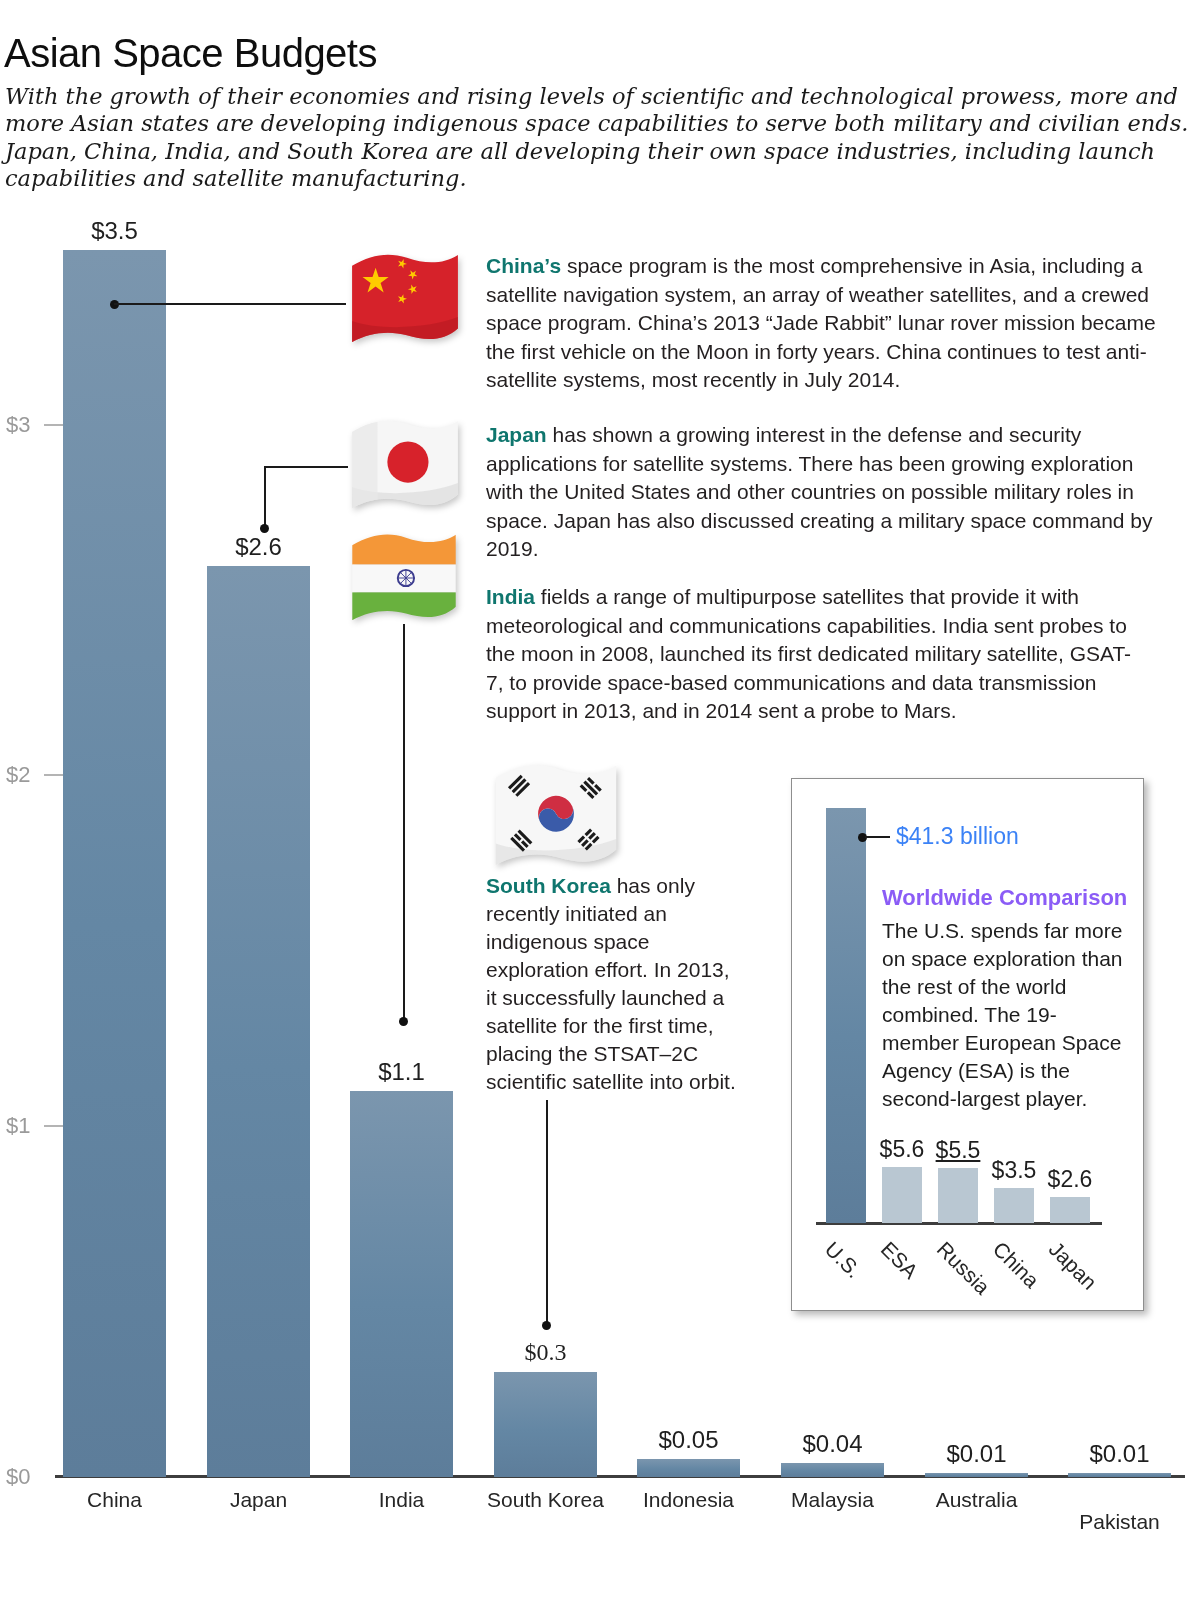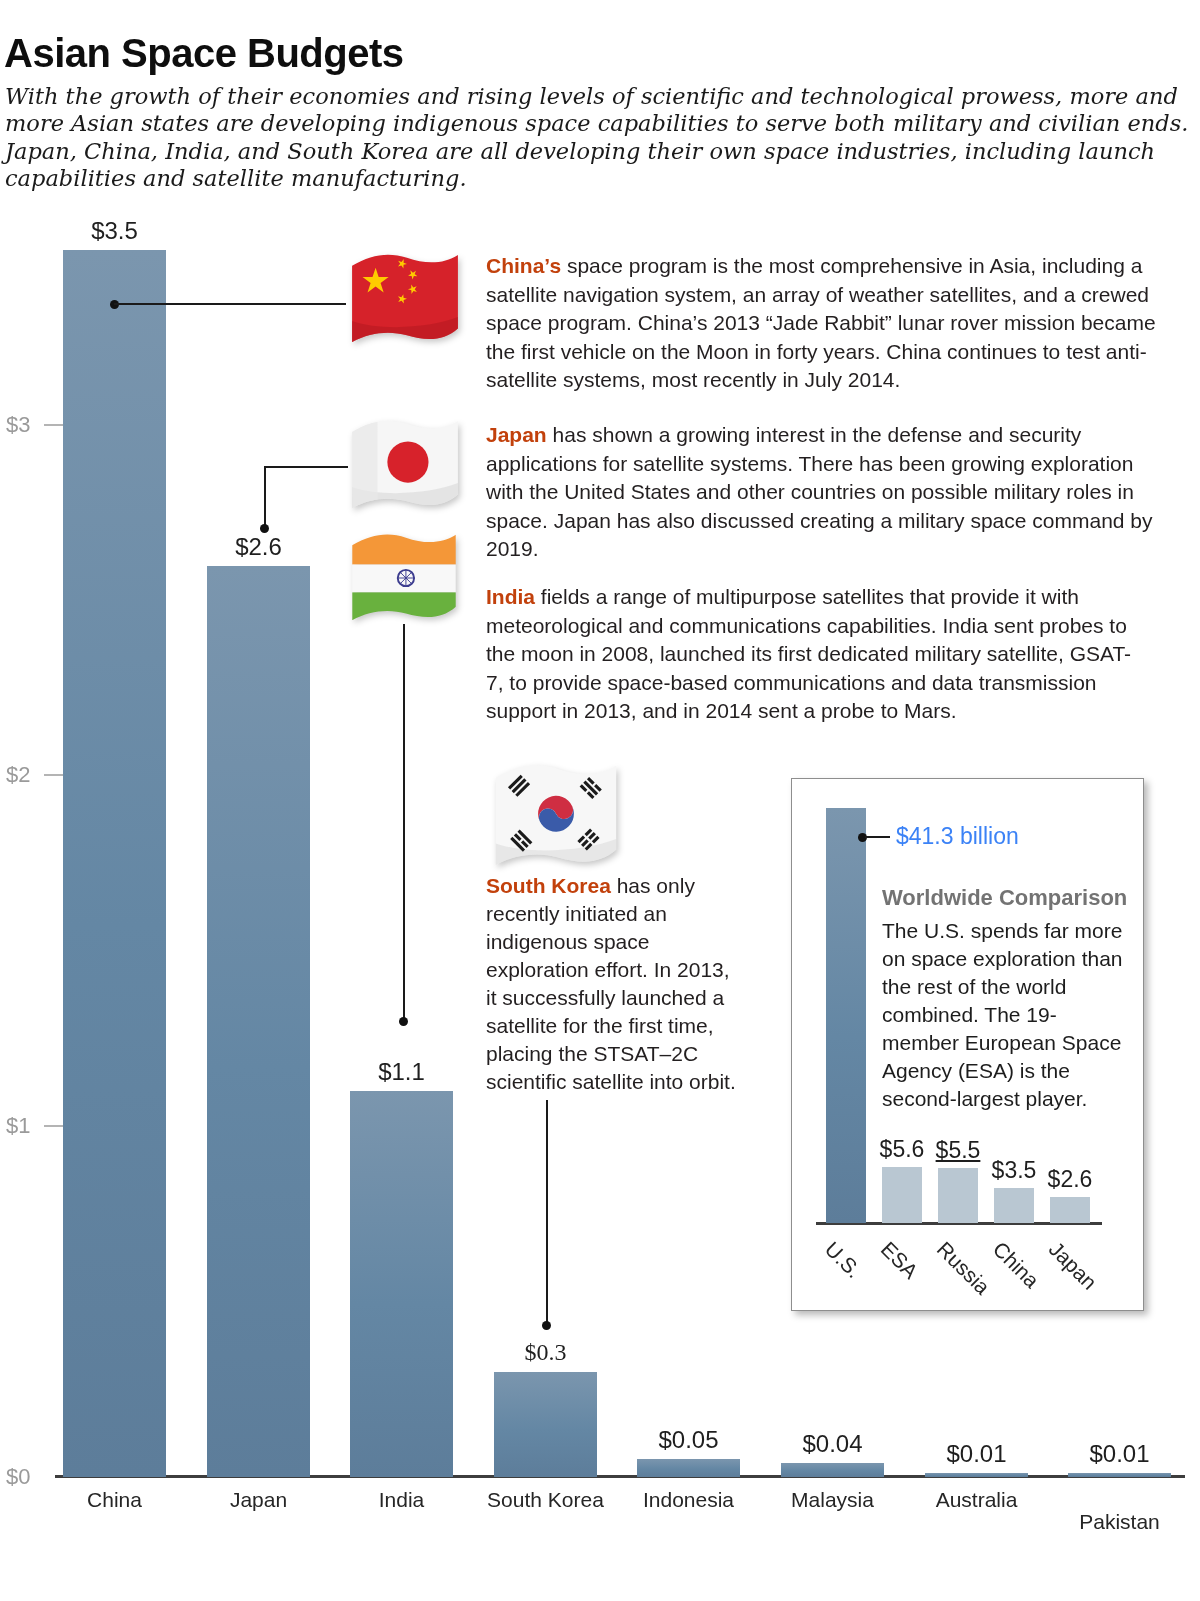--- a/index.html
+++ b/index.html
@@ -1,42 +1,42 @@
 <!DOCTYPE html>
 <html><head>
 <meta charset="utf-8">
 <style>
   html,body{margin:0;padding:0;background:#ffffff;}
   .page{position:relative;width:1200px;height:1601px;background:#ffffff;overflow:hidden;
         font-family:"Liberation Sans",sans-serif;color:#231f20;}
   .abs{position:absolute;}
   
-  .title{left:4px;top:4px;font-size:40px;font-weight:700;letter-spacing:-0.5px;color:#0e0e0e;}
+  .title{left:4px;top:4px;font-size:40px;font-weight:400;letter-spacing:-0.5px;color:#0e0e0e;}
   .intro{left:5px;top:60px;width:1188px;font-family:"DejaVu Serif","Liberation Serif",serif;
          font-style:italic;font-size:22.5px;line-height:27.5px;color:#1a1a1a;}
   .section-label{left:6px;top:174px;font-size:23px;font-weight:bold;color:#5c7a94;letter-spacing:0;}
   
   .bar{position:absolute;background:linear-gradient(180deg,#7b96ae 0%,#6487a4 55%,#5d7d9a 100%);}
   .bar.light{background:#b9c7d2;}
   .val-label{position:absolute;font-size:24px;color:#1f1f1f;text-align:center;white-space:nowrap;}
   .cat-label{position:absolute;top:1488px;font-size:21px;color:#262626;text-align:center;white-space:nowrap;}
   .axis-line{background:#3d3d3d;height:3px;}
   .tick{background:#b4b4b4;height:2px;width:28px;left:44px;}
   .ylab{font-size:22px;color:#9a9a9a;width:38px;text-align:left;}
   .dot{position:absolute;width:9px;height:9px;border-radius:50%;background:#111;}
   .hline{position:absolute;height:2px;background:#1a1a1a;}
   .vline{position:absolute;width:2px;background:#1a1a1a;}
   
   .desc{font-size:21px;line-height:28.5px;color:#231f20;}
-  .desc b{color:#c2410c;}
+  .desc b{color:#0f766e;}
   
   .inset{left:791px;top:778px;width:351px;height:531px;background:#ffffff;
          border:1.5px solid #8e8e8e;box-shadow:4px 4px 7px rgba(0,0,0,0.28);}
   .inset .axis-line{height:3px;}
-  .inset-heading{font-size:22px;font-weight:bold;color:#737373;}
+  .inset-heading{font-size:22px;font-weight:bold;color:#8b5cf6;}
   .inset-body{font-size:21px;line-height:28px;color:#1d1d1d;}
   .inset-val{position:absolute;font-size:23px;color:#1f1f1f;text-align:center;white-space:nowrap;}
   .inset-cat{position:absolute;font-size:21px;color:#262626;white-space:nowrap;
              transform:rotate(45deg);transform-origin:top left;}
   .callout-label{font-size:23px;color:#3b82f6;white-space:nowrap;}
   
   .flag{position:absolute;filter:drop-shadow(2px 3px 3px rgba(0,0,0,0.22));}
   
   .source{left:5px;top:1537px;width:805px;font-size:19.5px;line-height:26px;color:#1b1b1b;}
   .source i{font-family:"DejaVu Serif","Liberation Serif",serif;font-style:italic;font-size:19px;}

